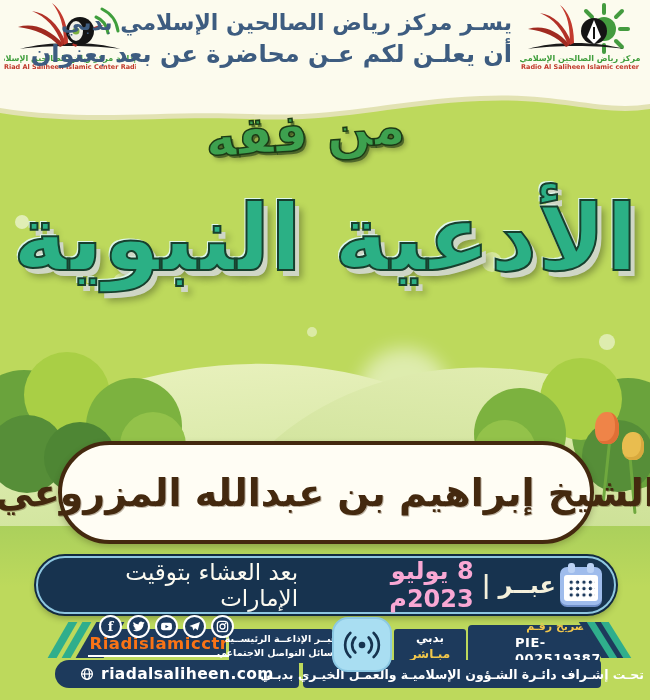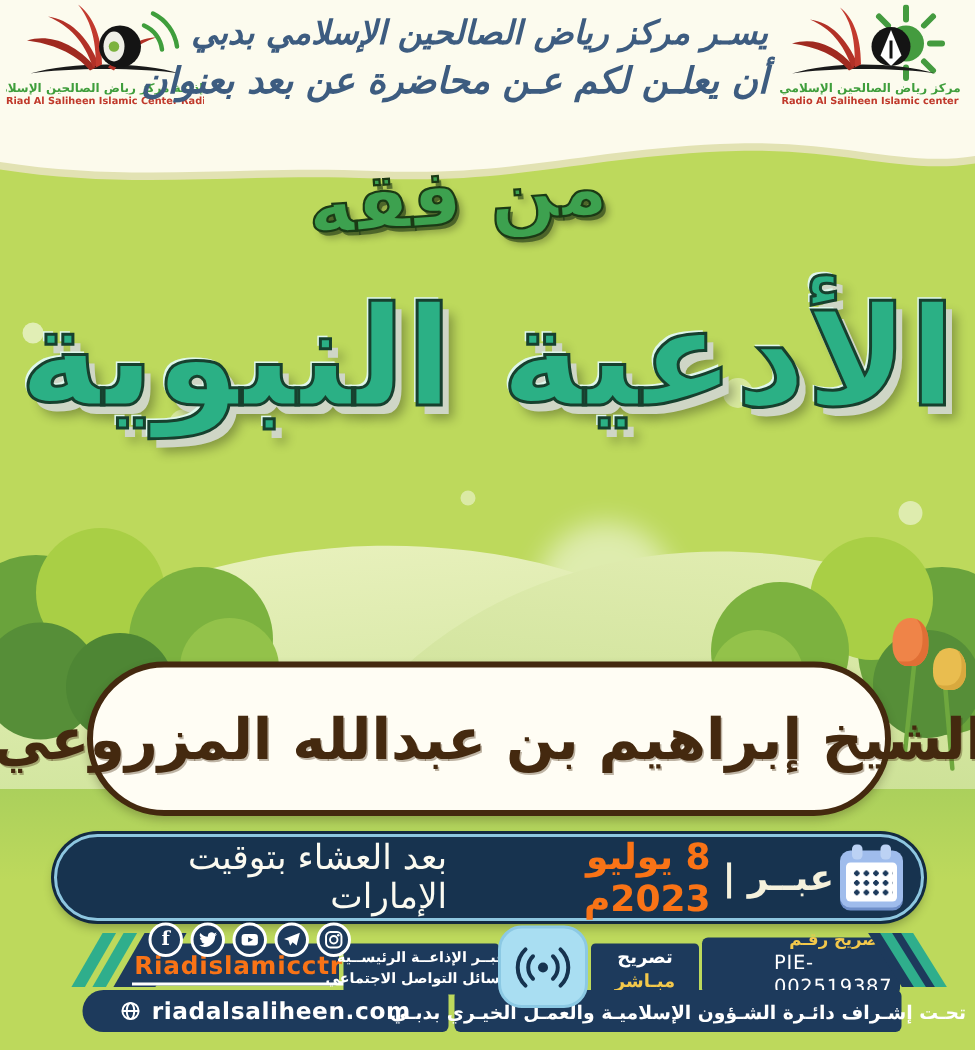--- a/index.html
+++ b/index.html
@@ -4,21 +4,21 @@
 <style>
   * { margin:0; padding:0; box-sizing:border-box; }
   body { font-family:"DejaVu Sans", sans-serif; background:#888; }
   .poster {
     position:relative; width:650px; height:700px; overflow:hidden;
     background:#bdd95c; font-family:"DejaVu Sans", sans-serif;
   }
 
   
   .header { position:absolute; left:0; top:0; width:650px; height:80px; background:#fcfbee; z-index:6; }
-  .hdr-text { position:absolute; left:138px; right:138px; top:8px; text-align:center; color:#3d5c80; font-weight:bold; direction:rtl;font-style:italic; }
+  .hdr-text { position:absolute; left:138px; right:138px; top:8px; text-align:center; color:#3d5c80; font-weight:bold; direction:rtl; }
   .hdr-text .l1 { font-size:22px; line-height:1.35; white-space:nowrap; }
   .hdr-text .l2 { font-size:24px; line-height:1.35; white-space:nowrap; }
   .logo { position:absolute; top:3px; width:132px; height:76px; text-align:center; }
   .logo.left { left:4px; } .logo.right { right:4px; }
   .logo svg { display:block; margin:0 auto; }
   .logo-arabic { font-size:8px; color:#3f9e3c; font-weight:bold; line-height:1; direction:rtl; white-space:nowrap; overflow:hidden; }
   .logo-caption { font-size:6.5px; color:#c0392b; font-weight:bold; line-height:1.3; white-space:nowrap; overflow:hidden; }
 
   
   .sky { position:absolute; left:0; top:80px; width:650px; height:465px;
@@ -63,21 +63,21 @@
     box-shadow:0 3px 6px rgba(40,30,10,.25); }
   .speaker-name { direction:rtl; font-size:38px; font-weight:bold; color:#44290f; white-space:nowrap;
     text-shadow:1px 1px 0 rgba(70,42,15,.35); }
 
   
   .banner { position:absolute; left:36px; right:34px; top:556px; height:58px; z-index:5;
     background:#17334f; border:2px solid #8ec7e0; border-radius:29px;
     box-shadow:0 0 0 2px #122a40, 0 4px 7px rgba(0,0,0,.3);
     display:flex; align-items:center; justify-content:center; direction:rtl; gap:8px; padding-left:14px; padding-right:58px; }
   .banner .day, .banner .sep { color:#f5f1dc; font-size:24px; font-weight:bold; }
-  .banner .date { color:#f97316; font-size:24px; font-weight:bold; }
+  .banner .date { color:#f9a8d4; font-size:24px; font-weight:bold; }
   .banner .rest { color:#fbfaf0; font-size:23px; font-weight:normal; }
   .cal { position:absolute; right:12px; top:9px; width:42px; height:38px; background:#9fbcec; border-radius:7px;
     box-shadow:0 2px 0 #6f8fc9; }
   .cal .tab { position:absolute; top:-4px; width:7px; height:10px; background:#bcd2f4; border-radius:3px; }
   .cal .t1{ left:8px; } .cal .t2{ right:8px; }
   .cal-inner { position:absolute; left:4px; right:4px; top:8px; bottom:4px; background:#fff; border-radius:3px; overflow:hidden; }
   .cal-grid { position:absolute; inset:3px;
     background-image:radial-gradient(circle, #1d3a5c 1.7px, transparent 1.9px);
     background-size:6.4px 6.4px; background-position:1px 1px; }
 
@@ -97,21 +97,21 @@
   .bc-badge { position:absolute; left:332px; top:617px; width:60px; height:55px; z-index:8;
     background:#a9def2; border-radius:16px; border:2px solid #8cc9e4;
     display:flex; align-items:center; justify-content:center; }
   .live-panel { left:394px; width:72px; top:629px; height:34px; border-radius:3px;
     display:flex; flex-direction:column; align-items:center; justify-content:center; direction:rtl; }
   .live-panel .w1 { color:#fff; font-size:12px; font-weight:bold; line-height:1.3; }
   .live-panel .w2 { color:#f3c84b; font-size:12px; font-weight:bold; line-height:1.2; }
   .permit-panel { left:468px; width:132px; top:625px; height:38px; border-radius:4px;
     display:flex; flex-direction:column; align-items:center; justify-content:center;padding-left:48px; }
   .permit-label { color:#f3c84b; font-size:11px; font-weight:bold; direction:rtl; line-height:1.35; }
-  .permit-number { color:#fff; font-size:13px; font-weight:normal; letter-spacing:.5px; line-height:1.3; }
+  .permit-number { color:#fff; font-size:13px; font-weight:bold; letter-spacing:.5px; line-height:1.3; }
   .web-panel { left:55px; width:244px; top:660px; height:28px; border-radius:14px 4px 4px 14px;
     display:flex; align-items:center; justify-content:center; gap:7px; }
   .web-panel span { color:#fff; font-size:15.5px; font-weight:bold; letter-spacing:.4px; }
   .sup-panel { left:303px; width:298px; top:660px; height:28px; border-radius:4px;
     display:flex; align-items:center; justify-content:center; direction:rtl; }
   .sup-panel span { color:#fff; font-size:12.5px; font-weight:bold; white-space:nowrap; }
 </style>
 </head>
 <body>
 
@@ -269,21 +269,21 @@
       <g fill="none" stroke="#16334f" stroke-width="3.2" stroke-linecap="round">
         <path d="M16 15 A 12.5 12.5 0 0 0 16 33"></path>
         <path d="M10 9.5 A 20 20 0 0 0 10 38.5"></path>
         <path d="M32 15 A 12.5 12.5 0 0 1 32 33"></path>
         <path d="M38 9.5 A 20 20 0 0 1 38 38.5"></path>
       </g>
     </svg>
   </div>
 
   <div class="fpanel live-panel">
-    <div class="w1">تصريح</div>
+    <div class="w1">بدبي</div>
     <div class="w2">مبـاشر</div>
   </div>
 
   <div class="fpanel permit-panel">
     <div class="permit-label">تصريح رقـم</div>
     <div class="permit-number">PIE-002519387</div>
   </div>
 
   <div class="slash" style="left:590px; top:622px; width:28px; height:36px; background:#1d3a5c; transform:skewX(32deg); z-index:6;"></div>
   <div class="slash" style="left:598px; top:622px; width:8px; height:36px; background:#2fae8c; transform:skewX(32deg); z-index:7;"></div>

